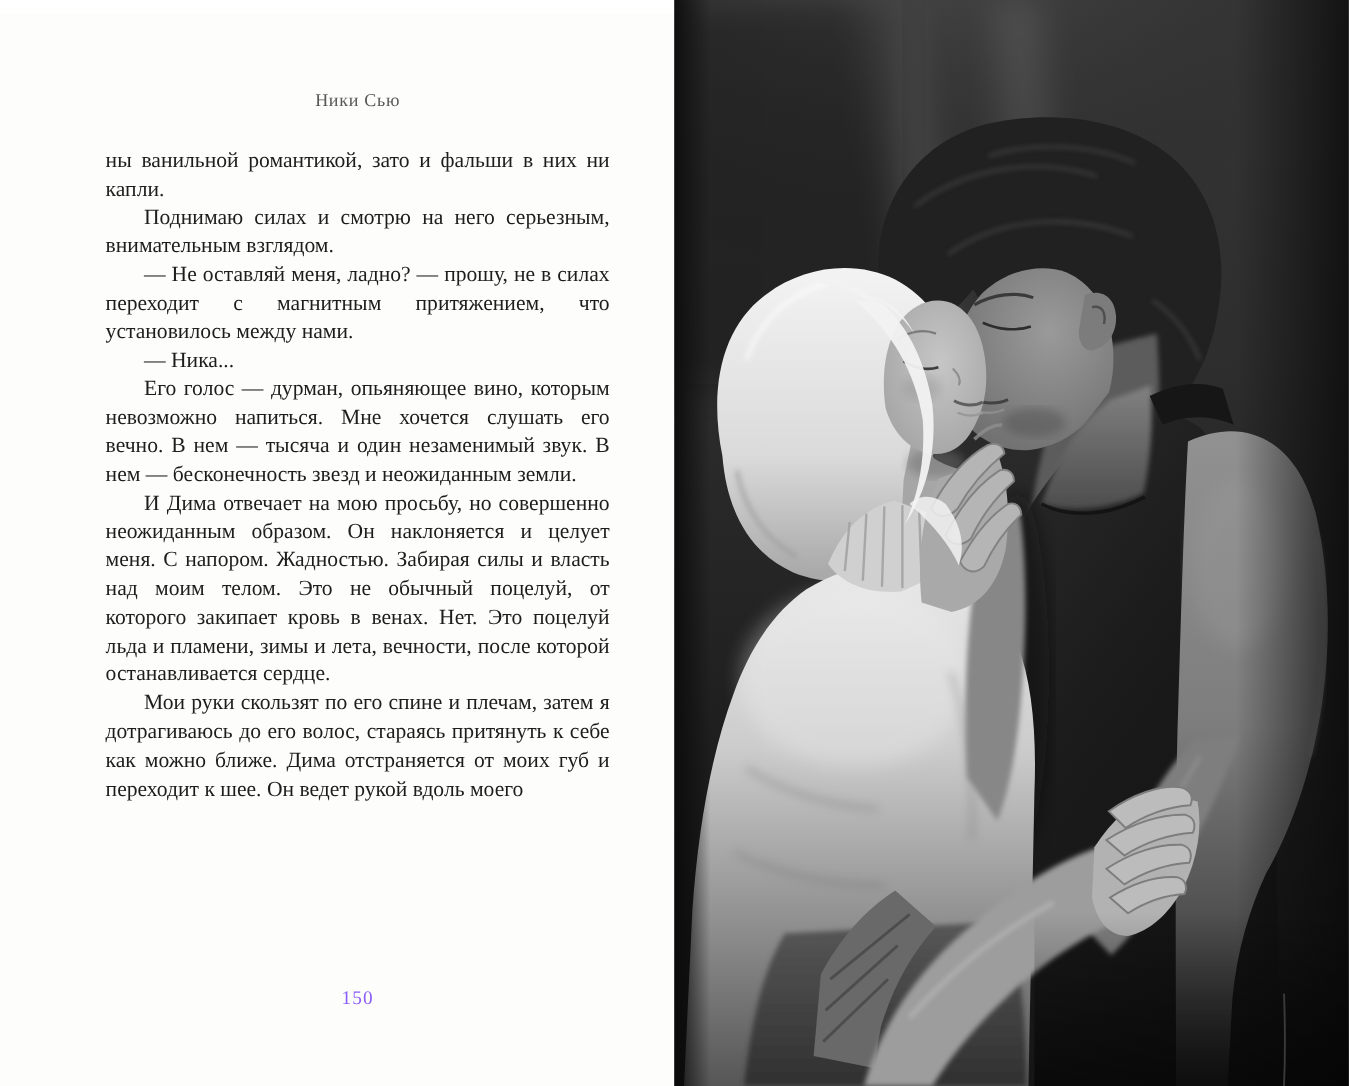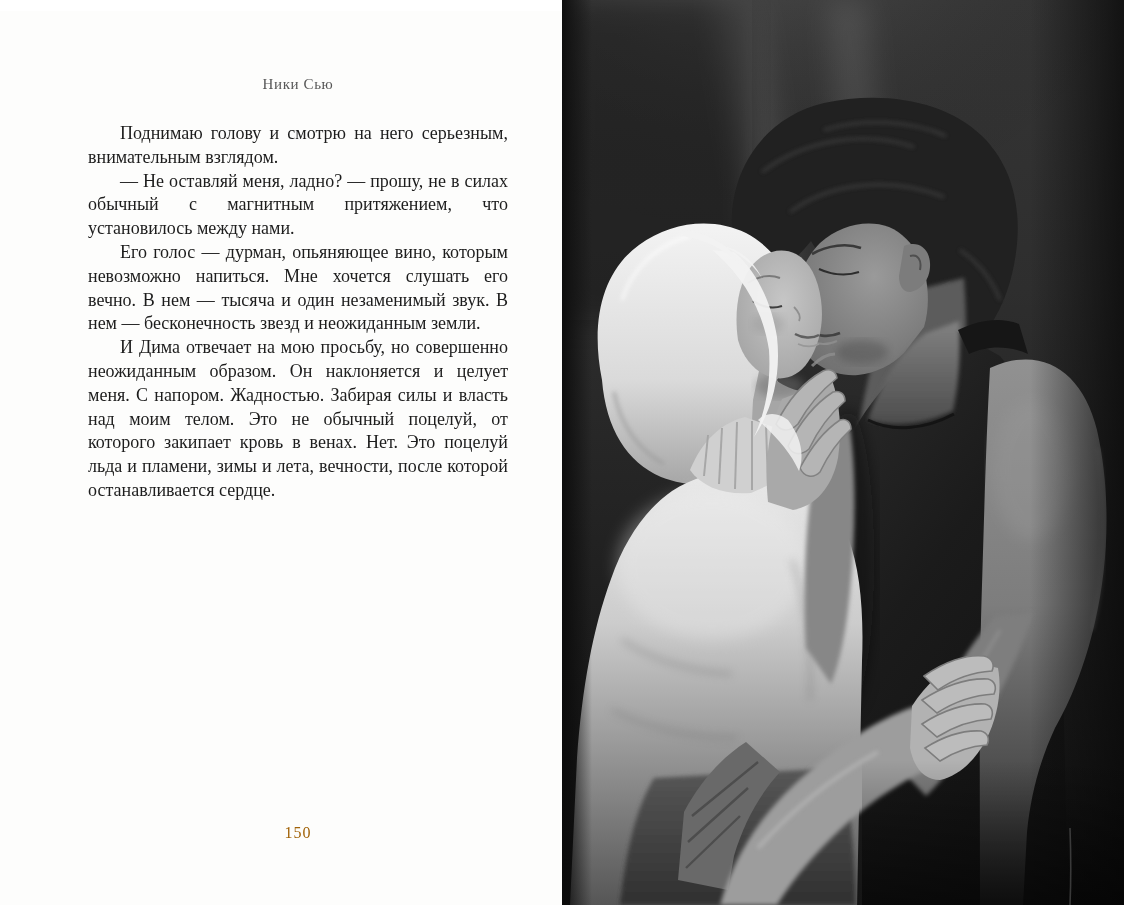--- a/index.html
+++ b/index.html
@@ -31,41 +31,44 @@
     color: #1d1d1d;
     text-align: justify;
     hyphens: auto;
     -webkit-hyphens: auto;
   }
   .para { margin: 0; text-indent: 0; }
   .para.indent { text-indent: 32px; }
   .page-number {
     position: absolute; top: 813px; left: 88px; width: 420px;
     text-align: center;
-    font-size: 16px; color: #a16207; letter-spacing: 1px;
+    font-size: 16px; color: #8b5cf6; letter-spacing: 1px;
   }
   
   .illustration-pane {
     position: relative; width: 562px; height: 905px; flex: 0 0 562px;
     background: #1a1a1a;
   }
   .illustration-pane svg { display: block; width: 562px; height: 905px; }
 </style>
 </head>
 <body>
 
 <div class="spread">
 
   <div class="page">
     <div class="running-header">Ники Сью</div>
     <div class="body-text">
-        <p class="para indent">Поднимаю голову и смотрю на него серьезным, внимательным взглядом.</p>
-        <p class="para indent">— Не оставляй меня, ладно? — прошу, не в силах обычный с магнитным притяжением, что установилось между нами.</p>
+        <p class="para">ны ванильной романтикой, зато и фальши в них ни капли.</p>
+        <p class="para indent">Поднимаю силах и смотрю на него серьезным, внимательным взглядом.</p>
+        <p class="para indent">— Не оставляй меня, ладно? — прошу, не в силах переходит с магнитным притяжением, что установилось между нами.</p>
+        <p class="para indent">— Ника...</p>
         <p class="para indent">Его голос — дурман, опьяняющее вино, которым невозможно напиться. Мне хочется слушать его вечно. В нем — тысяча и один незаменимый звук. В нем — бесконечность звезд и неожиданным земли.</p>
         <p class="para indent">И Дима отвечает на мою просьбу, но совершенно неожиданным образом. Он наклоняется и целует меня. С напором. Жадностью. Забирая силы и власть над моим телом. Это не обычный поцелуй, от которого закипает кровь в венах. Нет. Это поцелуй льда и пламени, зимы и лета, вечности, после которой останавливается сердце.</p>
+        <p class="para indent">Мои руки скользят по его спине и плечам, затем я дотрагиваюсь до его волос, стараясь притянуть к себе как можно ближе. Дима отстраняется от моих губ и переходит к шее. Он ведет рукой вдоль моего</p>
       </div>
     <div class="page-number">150</div>
   </div>
 
   <div class="illustration-pane">
     <svg viewBox="0 0 562 905" preserveAspectRatio="none" xmlns="http://www.w3.org/2000/svg">
       <defs>
         <linearGradient id="bgV" x1="0" y1="0" x2="0" y2="1">
           <stop offset="0" stop-color="#353535"></stop>
           <stop offset="0.32" stop-color="#2e2e2e"></stop>

